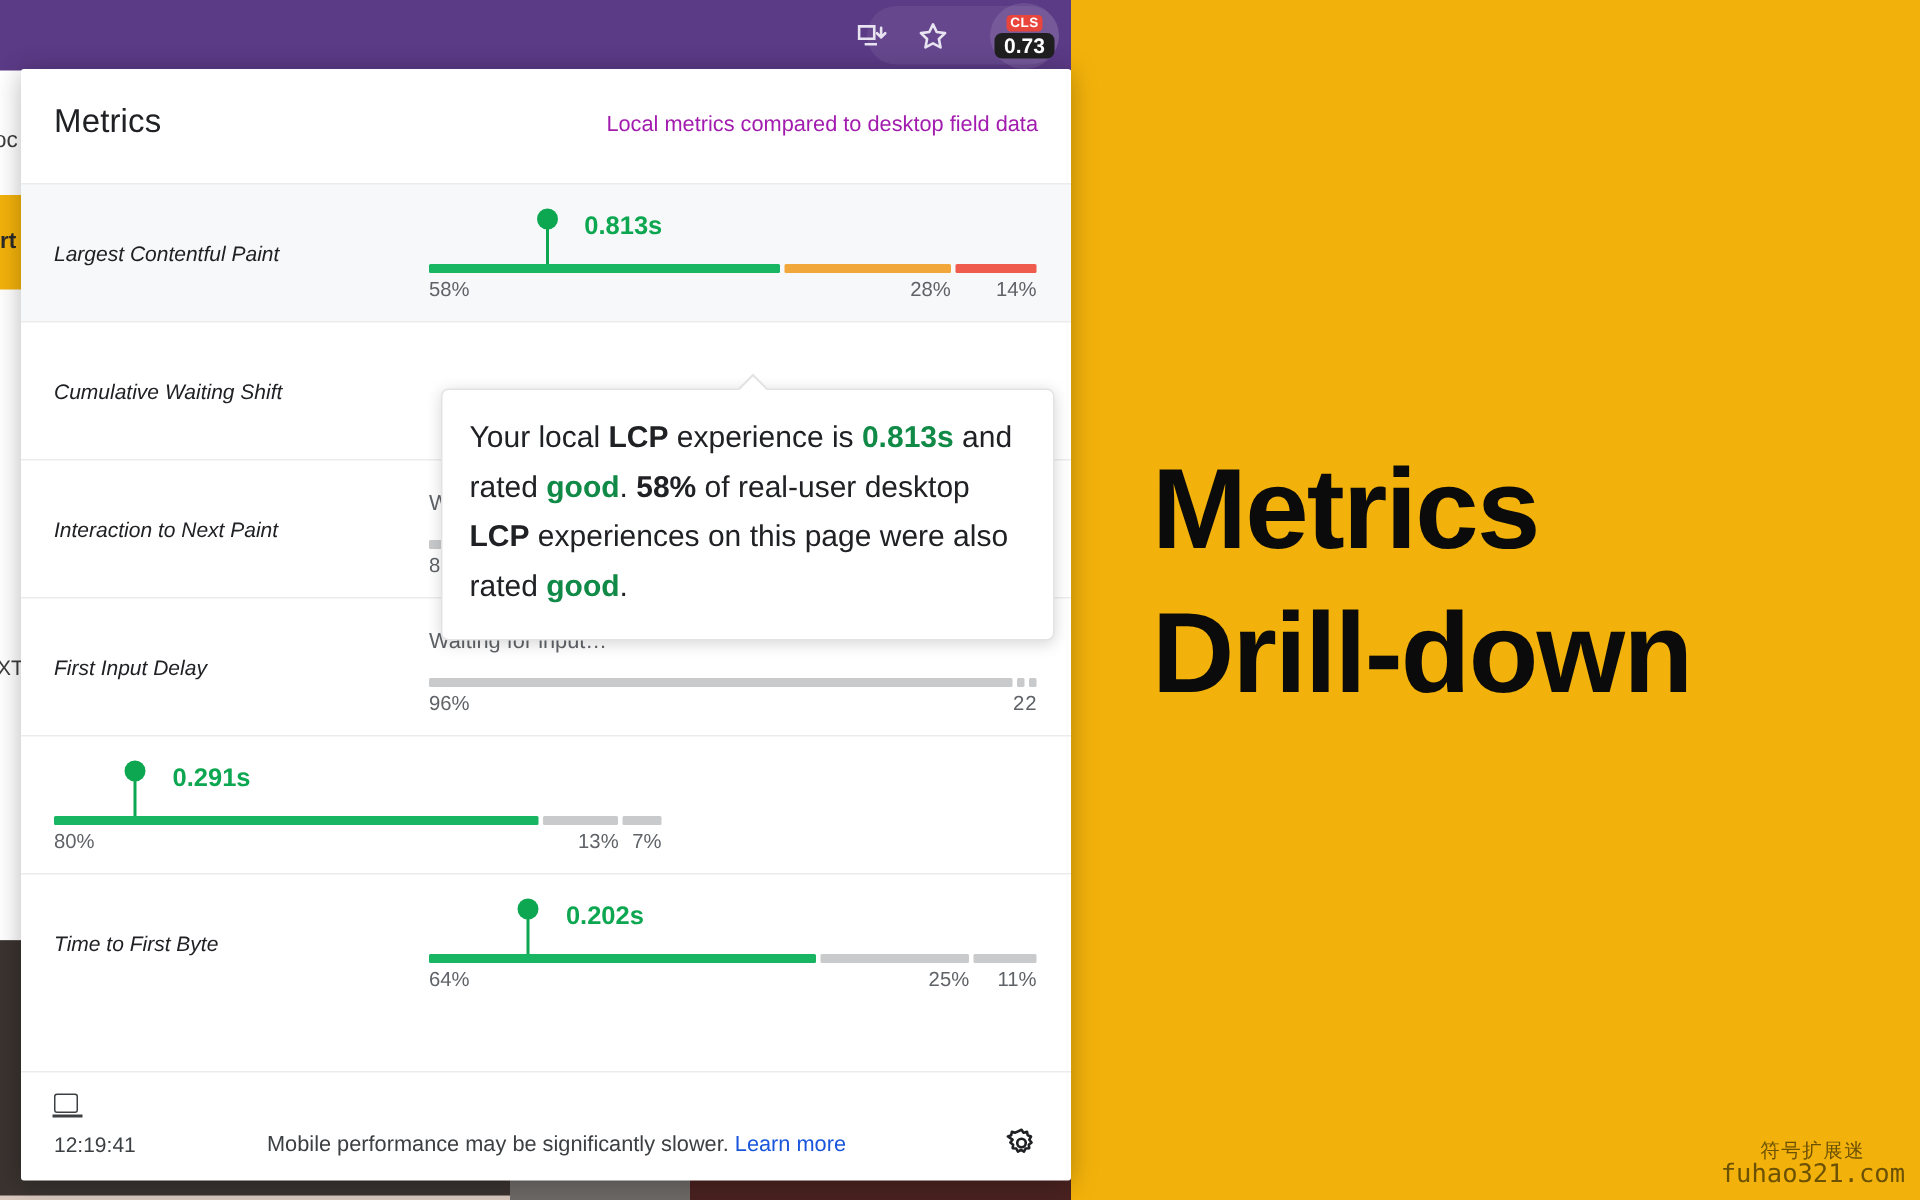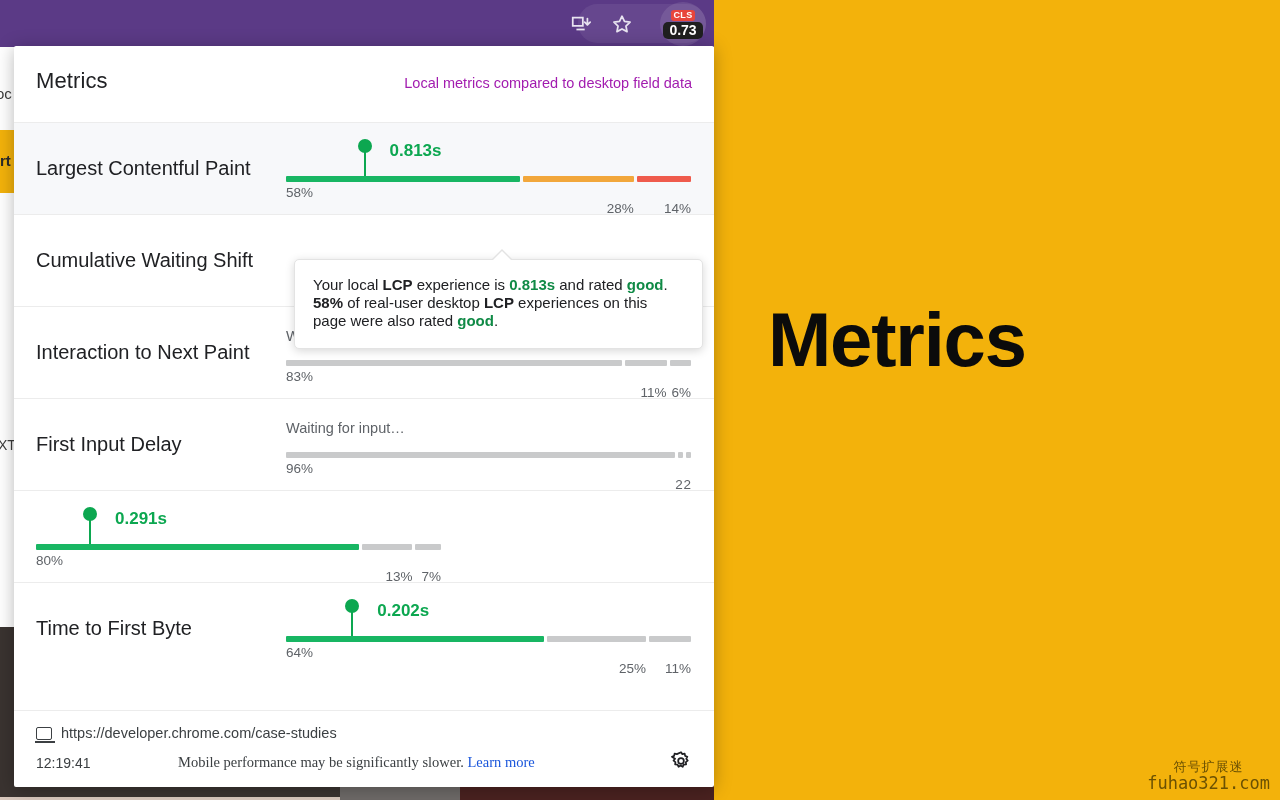--- a/index.html
+++ b/index.html
@@ -115,21 +115,21 @@
   .metric-row {
     position: relative;
     display: flex; align-items: center;
     height: 92px;
     padding: 0 22px;
     border-top: 1px solid #ececec;
   }
   .metric-row.highlight { background: #f7f8fa; }
   .metric-name {
     width: 250px; flex: none;
-    font-size: 20px; color: #202124;
+    font-size: 14px; color: #202124; font-style: italic;
   }
   .metric-viz { position: relative; flex: 1; height: 56px; }
 
   .viz-value {
     position: absolute; top: 0px; font-size: 17px; font-weight: 700; color: #0CA750;
     white-space: nowrap;
   }
   .viz-waiting {
     position: absolute; top: 3px; left: 0;
     font-size: 14.5px; color: #5f6368;
@@ -147,21 +147,21 @@
   .seg { position: absolute; top: 0; height: 6px; border-radius: 1px; }
   .seg-good    { background: #18B663; }
   .seg-ni      { background: #F2A73B; }
   .seg-poor    { background: #EF5B4C; }
   .seg-grey    { background: #C9CACB; }
 
   .pct {
     position: absolute; top: 44px;
     font-size: 13.5px; color: #5f6368; white-space: nowrap;
   }
-  .pct.r { transform: translateX(-100%); margin-top: 16px; }
+  .pct.r { transform: translateX(-100%); }
 
   
   .tooltip {
     position: absolute; left: 280px; top: 213px;
     width: 409px;
     background: #ffffff;
     border: 1px solid #e3e3e3;
     border-radius: 5px;
     box-shadow: 0 2px 10px rgba(0,0,0,0.16);
     padding: 16px 18px 18px 18px;
@@ -174,50 +174,51 @@
     border-right: 11px solid transparent;
     border-bottom: 11px solid #e3e3e3;
   }
   .tooltip .arrow-i {
     position: absolute; left: 197px; top: -9px;
     width: 0; height: 0;
     border-left: 10px solid transparent;
     border-right: 10px solid transparent;
     border-bottom: 10px solid #ffffff;
   }
-  .tt-text { font-size: 15px; line-height: 18px; color: #202124; }
+  .tt-text { font-size: 20px; line-height: 33px; color: #202124; }
   .tt-b { font-weight: 700; }
   .tt-g { color: #108A46; font-weight: 700; }
 
   
   .panel-footer {
     position: absolute; left: 0; bottom: 0; width: 100%;
     border-top: 1px solid #ececec;
     padding: 14px 22px 16px 22px;
   }
   .foot-url-row { display: flex; align-items: center; gap: 9px; }
   .foot-url { font-size: 14.5px; color: #3c4043; }
   .foot-meta-row {
     display: flex; align-items: flex-end; margin-top: 13px; position: relative;
   }
   .foot-time { font-size: 14px; color: #3c4043; width: 142px; flex:none; }
-  .foot-note { font-size: 14.5px; color: #3c4043; font-family: Liberation Serif, serif; }
+  .foot-note { font-size: 14.5px; color: #3c4043; }
   .foot-link { color: #1a56db; cursor: pointer; }
   .gear { position: absolute; right: 0; top: -4px; }
   .screen-ico { width: 16px; height: 13px; border: 1.6px solid #3c4043; border-radius: 2px; position: relative; }
   .screen-ico:after { content:""; position:absolute; left:-2px; bottom:-4px; width:20px; height:1.6px; background:#3c4043; }
 </style>
 </head>
 <body>
 
 <div id="root">
 
   <div class="promo">
     <div class="promo-text">
       <div>Metrics</div>
+      <div>Drill-down</div>
     </div>
     <div class="watermark">
       <div class="wm-cn">符号扩展迷</div>
       <div class="wm-url">fuhao321.com</div>
     </div>
   </div>
 
   <div class="bg-page">
 
     <div class="bg-body">
@@ -353,21 +354,20 @@
 
     <div class="tooltip">
       <div class="arrow-o"></div>
       <div class="arrow-i"></div>
       <div class="tt-text"><span>Your local </span><span class="tt-b">LCP</span><span> experience is </span><span class="tt-g">0.813s</span><span> and rated </span><span class="tt-g">good</span><span>. </span><span class="tt-b">58%</span><span> of real-user desktop </span><span class="tt-b">LCP</span><span> experiences on this page were also rated </span><span class="tt-g">good</span><span>.</span></div>
     </div>
 
     <div class="panel-footer">
       <div class="foot-url-row">
         <span class="screen-ico"></span>
-        <span class="foot-url">https://developer.chrome.com/case-studies</span>
       </div>
       <div class="foot-meta-row">
         <span class="foot-time">12:19:41</span>
         <span class="foot-note"><span>Mobile performance may be significantly slower.</span>
           <span class="foot-link">Learn more</span>
         </span>
         <span class="gear">
           <svg width="22" height="22" viewBox="0 0 24 24" fill="none" stroke="#202124" stroke-width="1.9">
             <circle cx="12" cy="12" r="3.1"></circle>
             <path d="M12 2.4l1.5 2.1 2.5-.6.5 2.5 2.4.9-1.2 2.3 1.6 2-2 1.6.3 2.6-2.6.2-1.2 2.3-2.2-1.3-2.2 1.3-1.2-2.3-2.6-.2.3-2.6-2-1.6 1.6-2L2.1 7.3l2.4-.9.5-2.5 2.5.6z" stroke-linejoin="round"></path>

